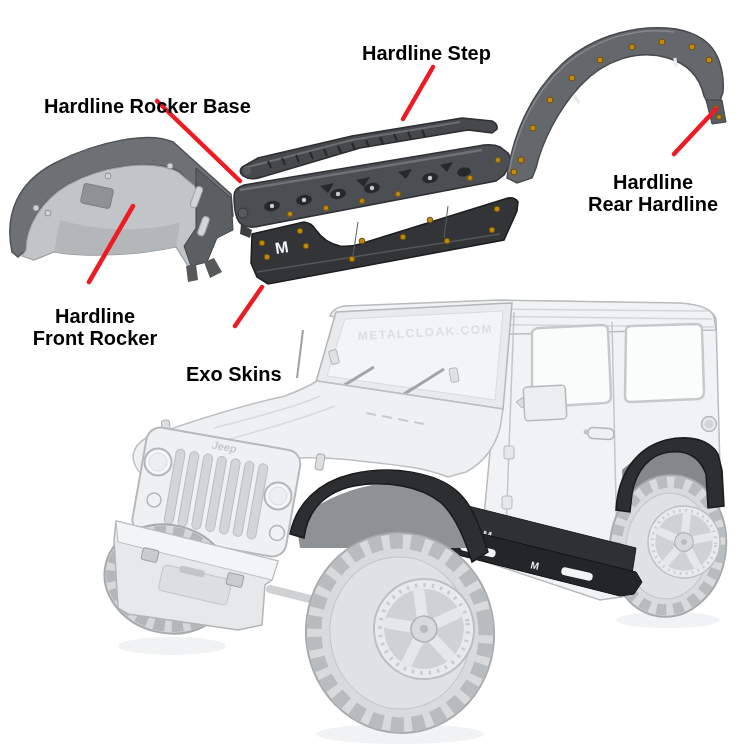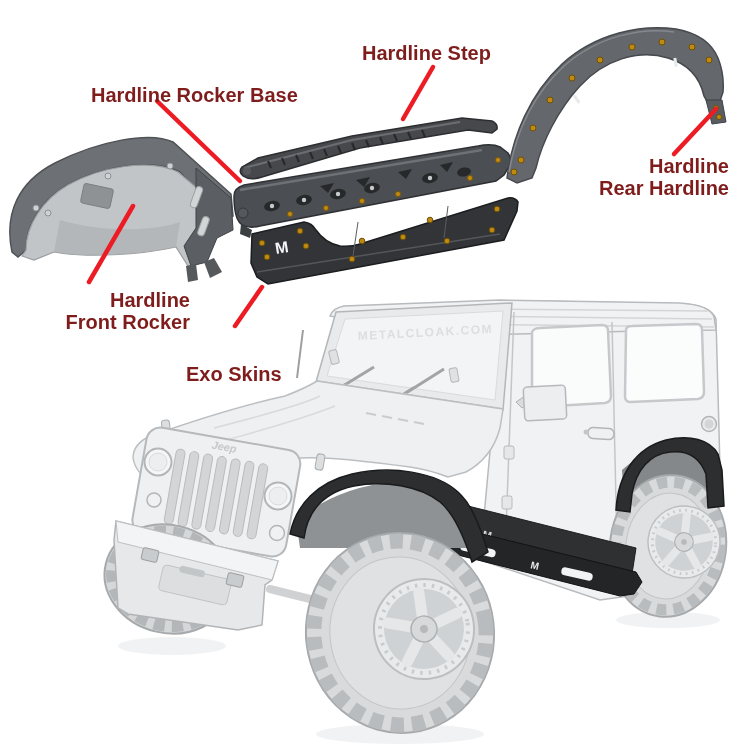--- a/index.html
+++ b/index.html
@@ -1,21 +1,21 @@
 <!DOCTYPE html>
 <html><head>
 <meta charset="utf-8">
 <style>
   html,body{margin:0;padding:0;background:#ffffff;}
   #stage{position:relative;width:750px;height:750px;background:#ffffff;overflow:hidden;
          font-family:"Liberation Sans",sans-serif;}
   #scene{position:absolute;left:0;top:0;}
-  .callout-label{position:absolute;color:#7f1d1d;font-weight:700;font-size:20px;line-height:22px;
+  .callout-label{position:absolute;color:#000000;font-weight:700;font-size:20px;line-height:22px;
                  white-space:nowrap;letter-spacing:0px;}
-  .callout-label.centered{text-align:right;white-space:normal;}
+  .callout-label.centered{text-align:center;white-space:normal;margin-top:16px;}
 </style>
 </head>
 <body>
 
 <div id="stage">
 
 <svg id="scene" width="750" height="750" viewBox="0 0 750 750">
 
   <defs>
     <g id="rimStar">
@@ -283,21 +283,21 @@
 
   <g stroke="#ed1c24" stroke-width="4.5" stroke-linecap="round">
     <line x1="157" y1="101" x2="240" y2="181"></line>
     <line x1="433" y1="67" x2="403" y2="119"></line>
     <line x1="716" y1="109" x2="674" y2="154"></line>
     <line x1="133" y1="206" x2="89" y2="282"></line>
     <line x1="262" y1="287" x2="235" y2="326"></line>
   </g>
 </svg>
 
-<div class="callout-label" style="left:44px;top:84px;margin-left:47px;">Hardline Rocker Base</div>
+<div class="callout-label" style="left:44px;top:95px;">Hardline Rocker Base</div>
 
 <div class="callout-label" style="left:362px;top:42px;">Hardline Step</div>
 
 <div class="callout-label centered" style="left:577px;top:155px;width:152px;">
   <span>Hardline</span><br>
   <span>Rear Hardline</span>
 </div>
 
 <div class="callout-label centered" style="left:0px;top:289px;width:190px;">
   <span>Hardline</span><br>

